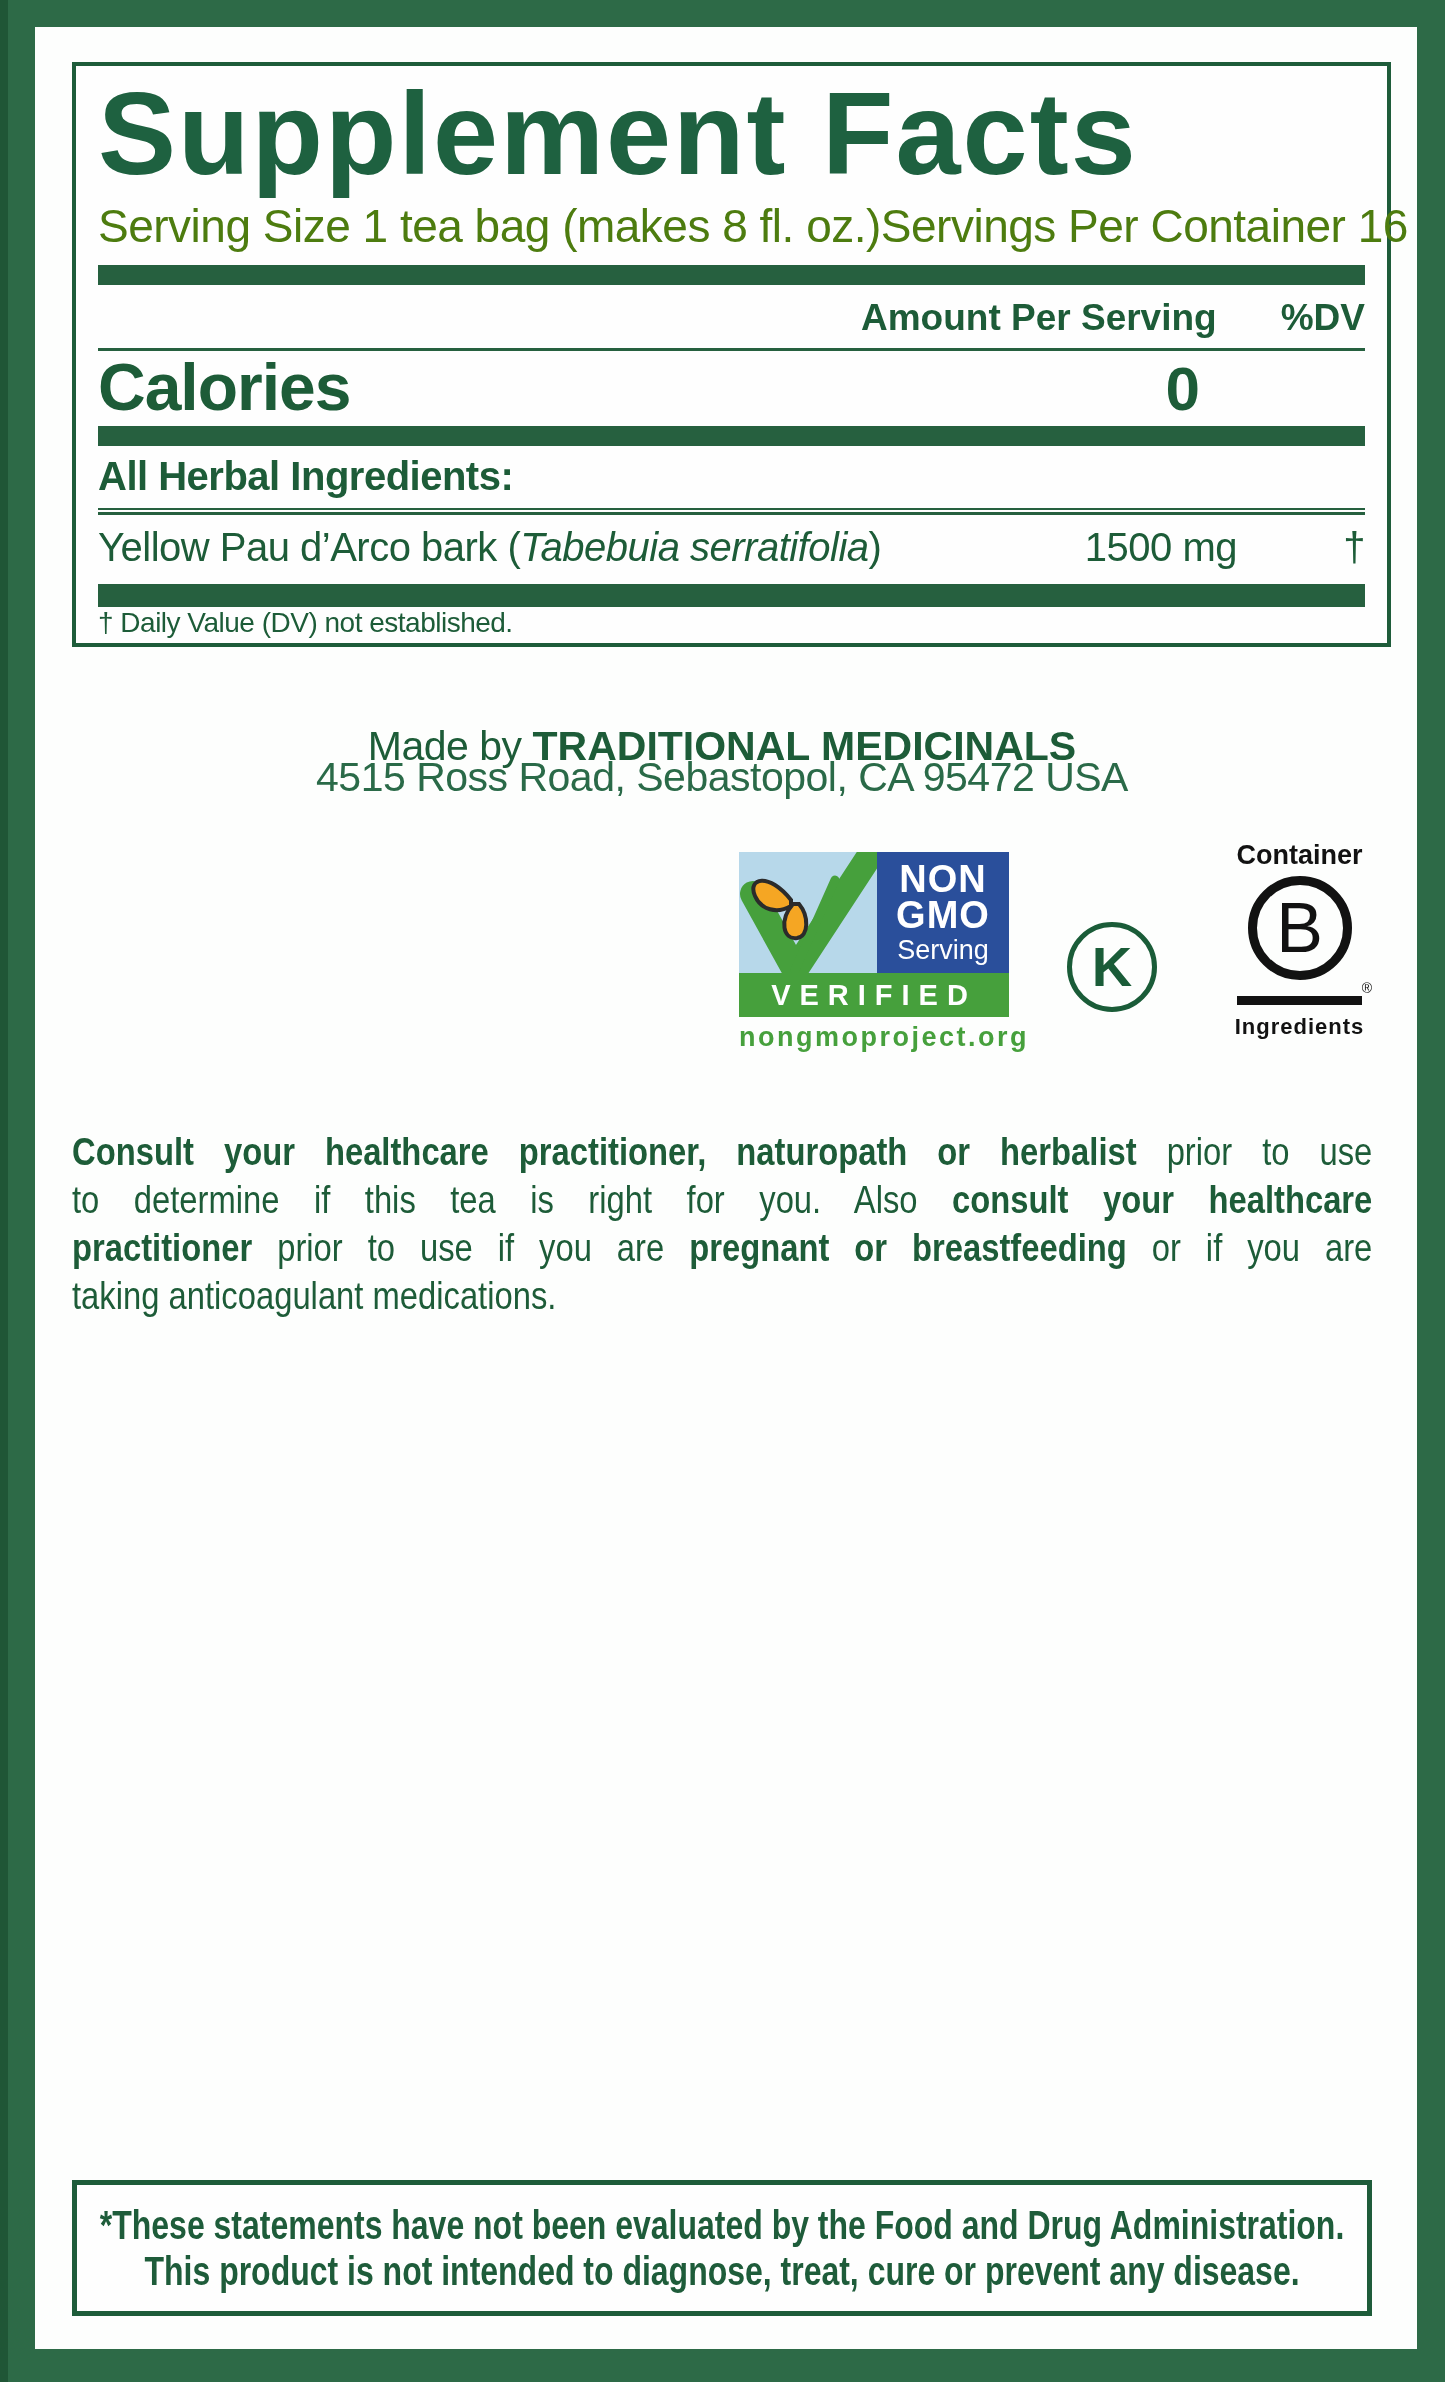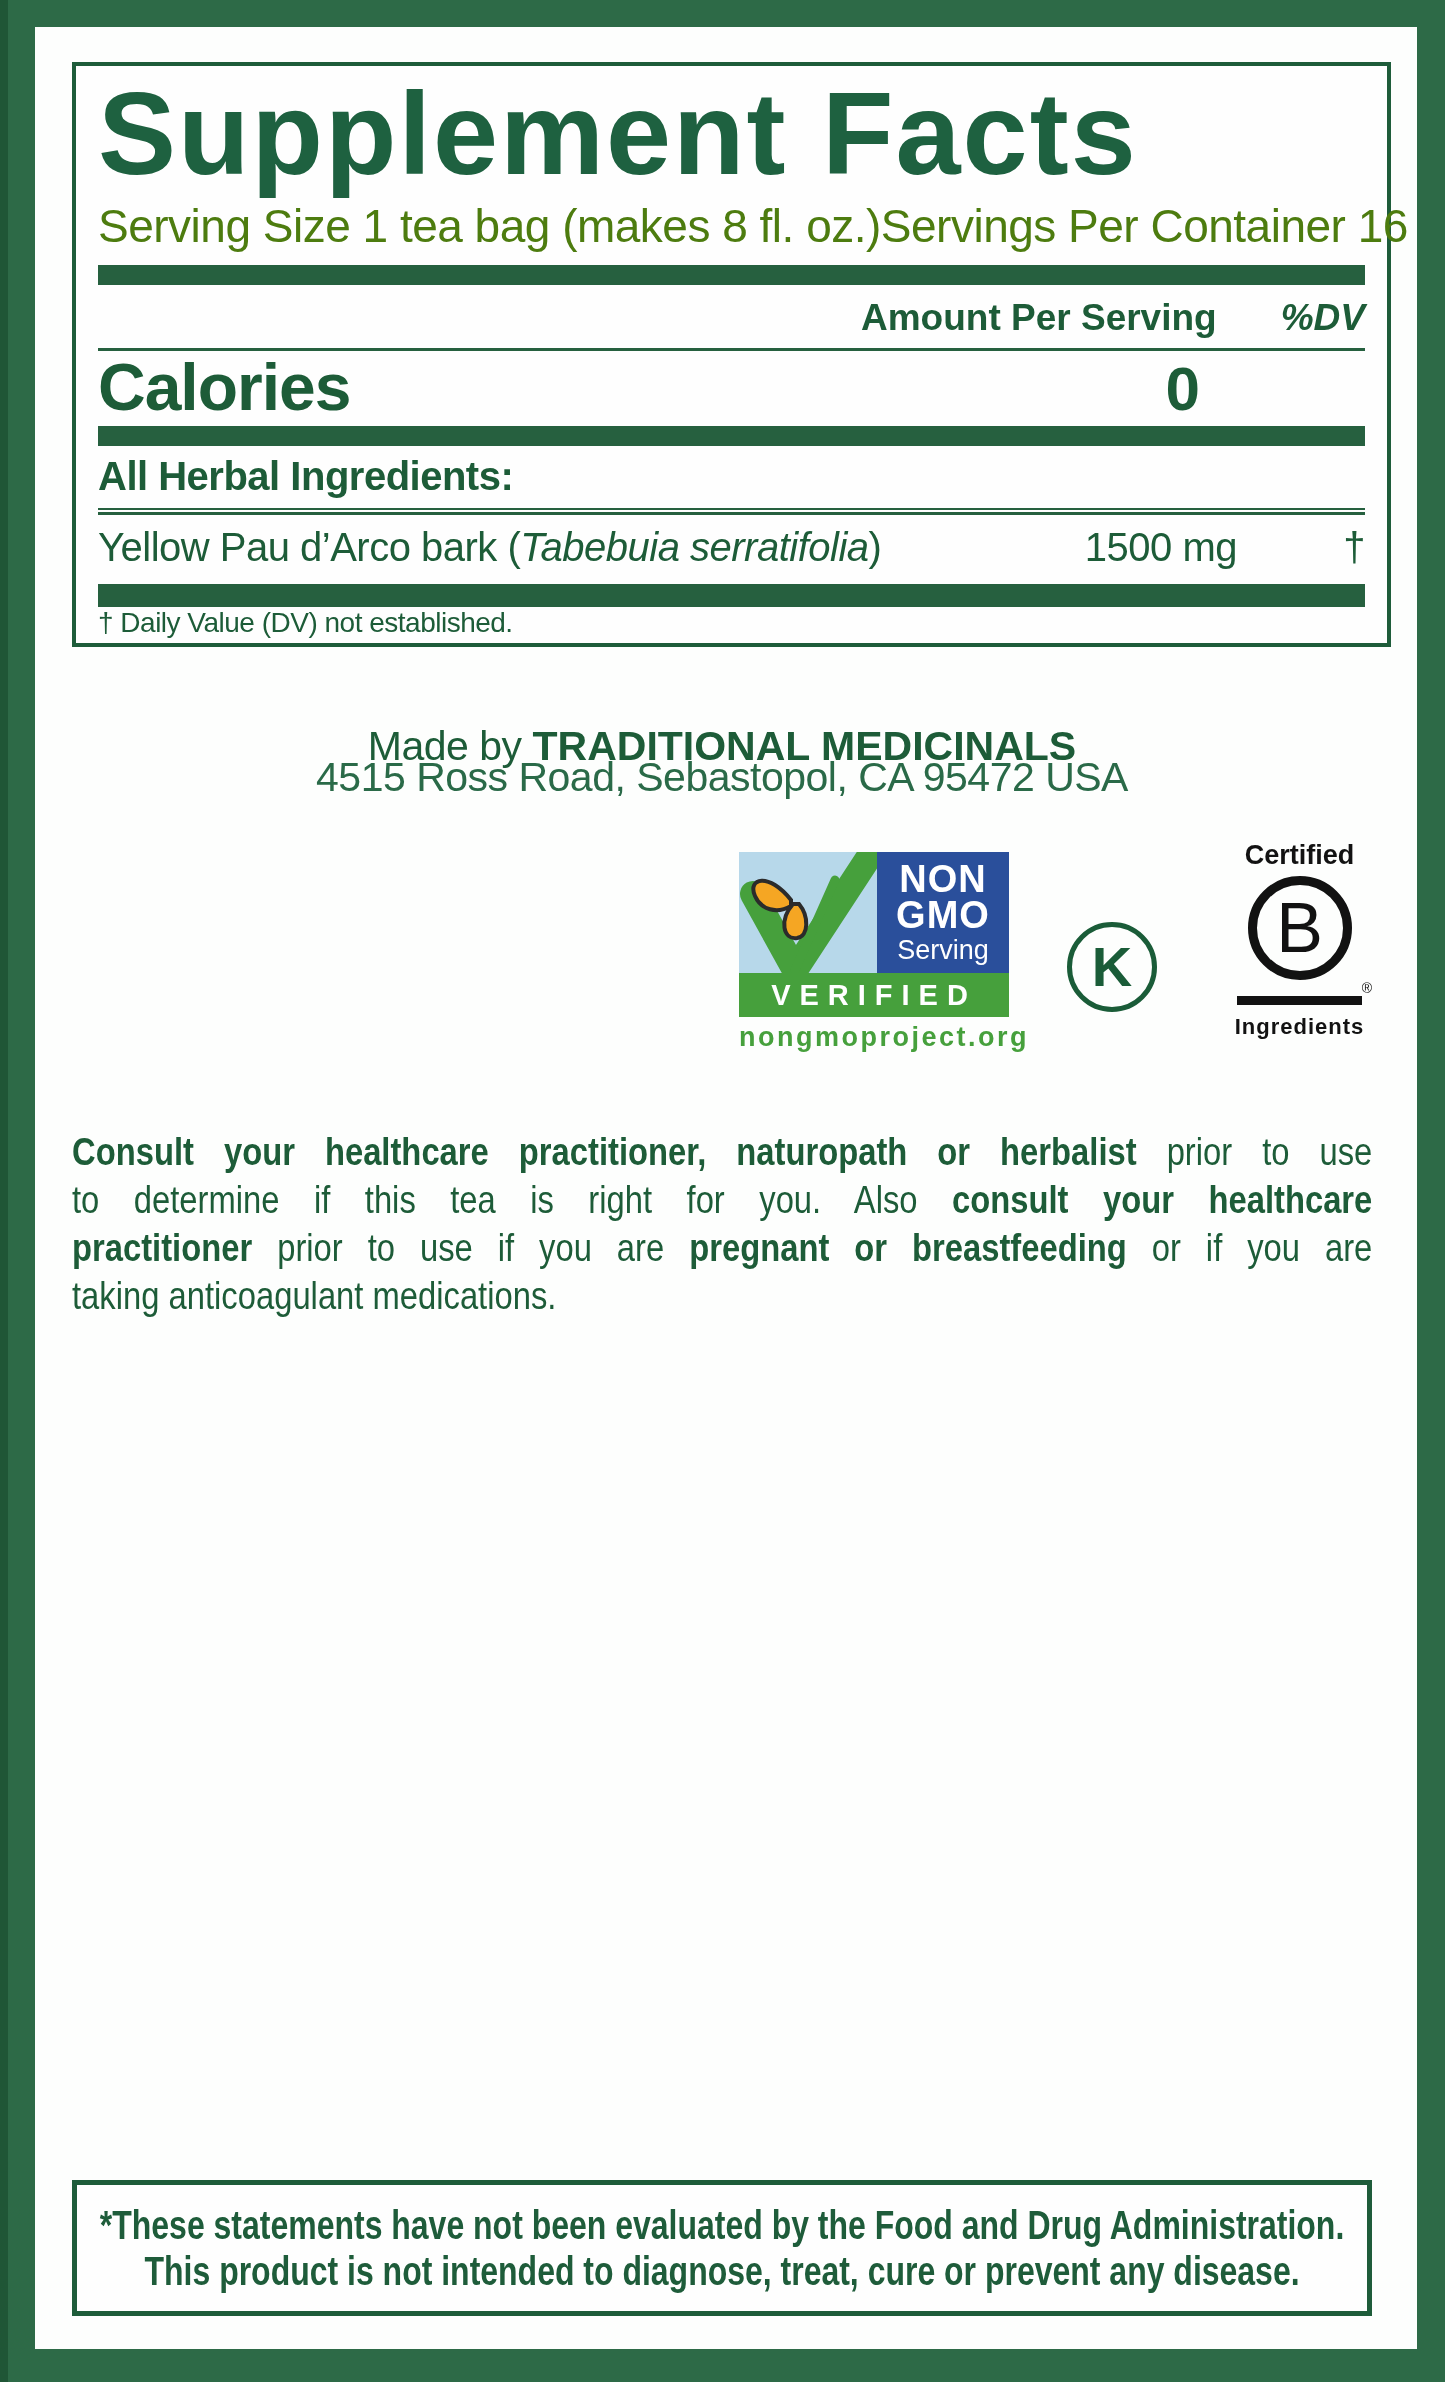--- a/index.html
+++ b/index.html
@@ -25,21 +25,21 @@
     color:#4d7c0f;font-size:46px;letter-spacing:-0.5px;margin-top:7px;white-space:nowrap;
   }
   .bar{background:#26603f;height:20px;}
   .bar1{margin-top:12px;}
   .bar2{margin-top:4px;}
   .bar3{height:23px;margin-top:14px;}
   .col-head-row{
     display:flex;justify-content:flex-end;align-items:baseline;
     color:#1d5c38;font-weight:bold;font-size:37px;margin-top:12px;white-space:nowrap;
   }
-  .col-head-row .dv-head{margin-left:64px;margin-right:0px;font-style:italic;}
+  .col-head-row .dv-head{margin-left:64px;margin-right:0px;}
   .thinrule{height:3px;background:#26603f;margin-top:9px;}
   .calories-row{
     display:flex;justify-content:space-between;align-items:baseline;
     color:#1d5c38;font-weight:bold;margin-top:2px;line-height:1.05;
   }
   .calories-row .cal-name{font-size:66px;letter-spacing:-1px;}
   .calories-row .cal-value{font-size:62px;margin-right:165px;}
   .herbal-head{color:#1d5c38;font-weight:bold;font-size:40px;margin-top:8px;letter-spacing:-0.5px;}
   .dblrule{height:7px;border-top:2px solid #26603f;border-bottom:3px solid #26603f;box-sizing:border-box;margin-top:9px;}
   .ingredient-row{
@@ -165,21 +165,21 @@
       </div>
       <div class="ng-verified">VERIFIED</div>
       <div class="ng-url">nongmoproject.org</div>
     </div>
 
     <div class="kosher">
       <span class="k-letter">K</span>
     </div>
 
     <div class="bcorp">
-      <div class="bc-cert">Certified</div>
+      <div class="bc-cert">Container</div>
       <div class="bc-circle">
         <span class="bc-b">B</span>
       </div>
       <div class="bc-bar">
         <span class="bc-reg">®</span>
       </div>
       <div class="bc-corp">Ingredients</div>
     </div>
 
   </div>

